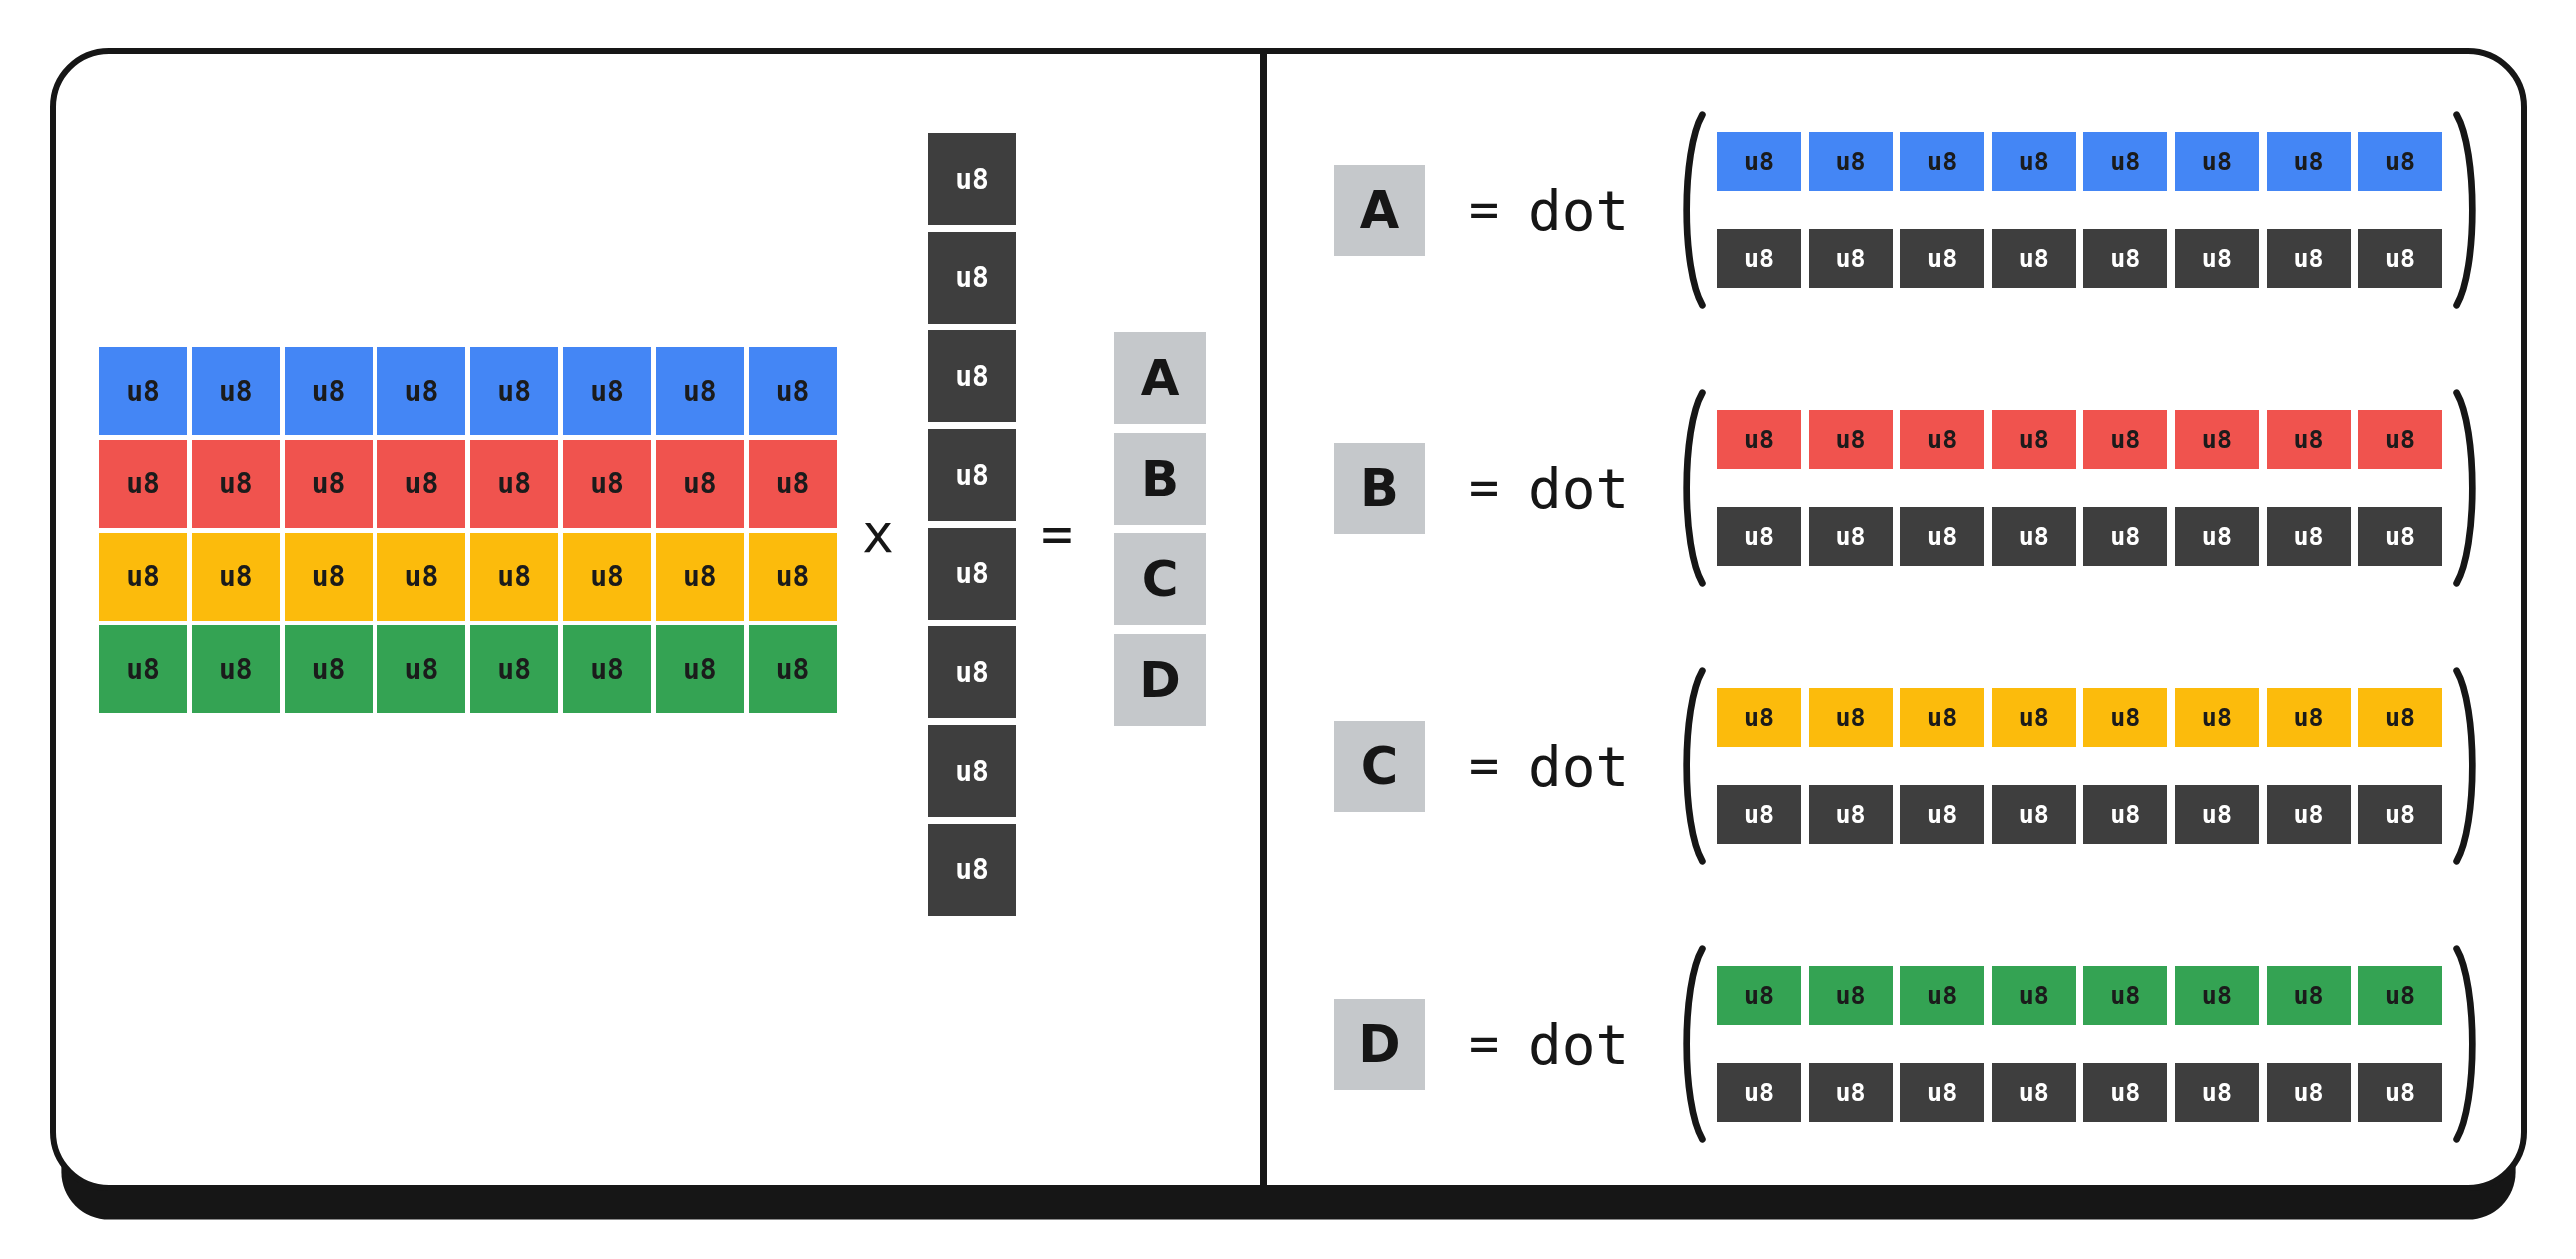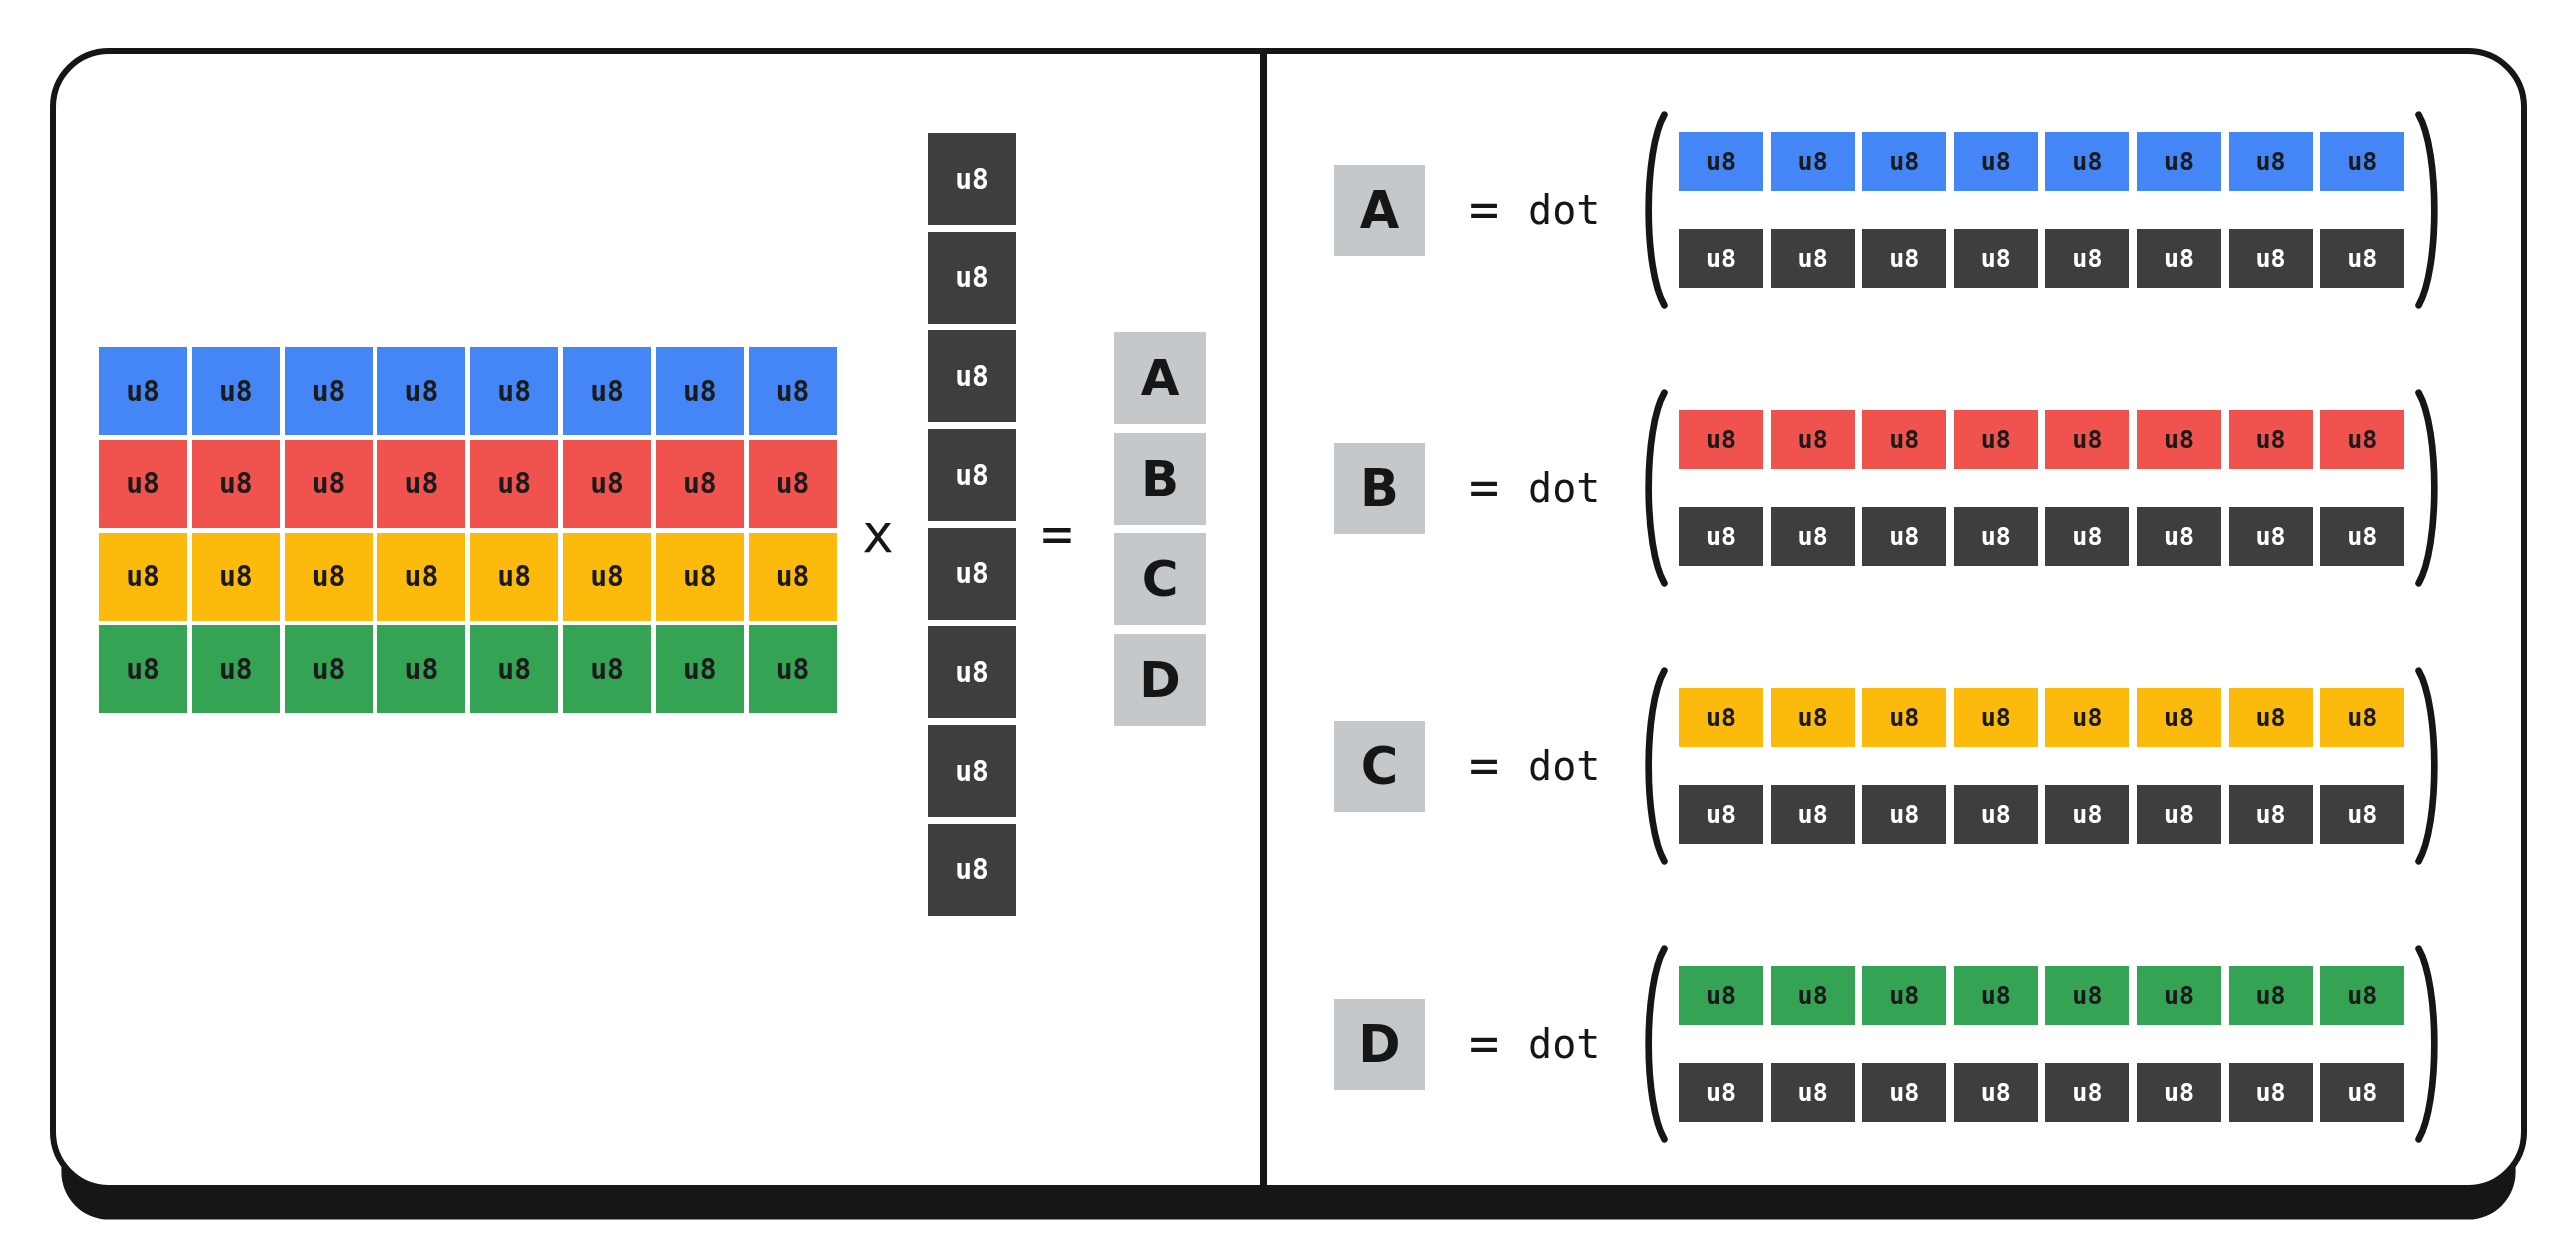--- a/index.html
+++ b/index.html
@@ -83,21 +83,21 @@
   }
   .group { display: flex; align-items: center; height: 202px; }
   .lbox {
     width: 91px; height: 91px;
     font-family: "DejaVu Sans", sans-serif;
     font-weight: 700; font-size: 51px;
     margin-right: 44px;
     flex: none;
   }
   .geq { font-size: 50px; margin-right: 29px; }
-  .gdot { font-size: 40px; margin-right: 31px; }
+  .gdot { font-size: 56px; margin-right: 40px; }
   .parenwrap { flex: none; display: block; }
   .paren-svg { width: 42px; height: 202px; display: block; }
   .open-paren { margin-right: 5.7px; }
   .close-paren { margin-left: 5.7px; }
   .ggrid { display: flex; flex-direction: column; gap: 38px; }
   .grow { display: flex; gap: 7.6px; }
   .gcell { width: 84px; height: 59px; font-size: 25px; flex: none; }
 </style>
 </head>
 <body>

